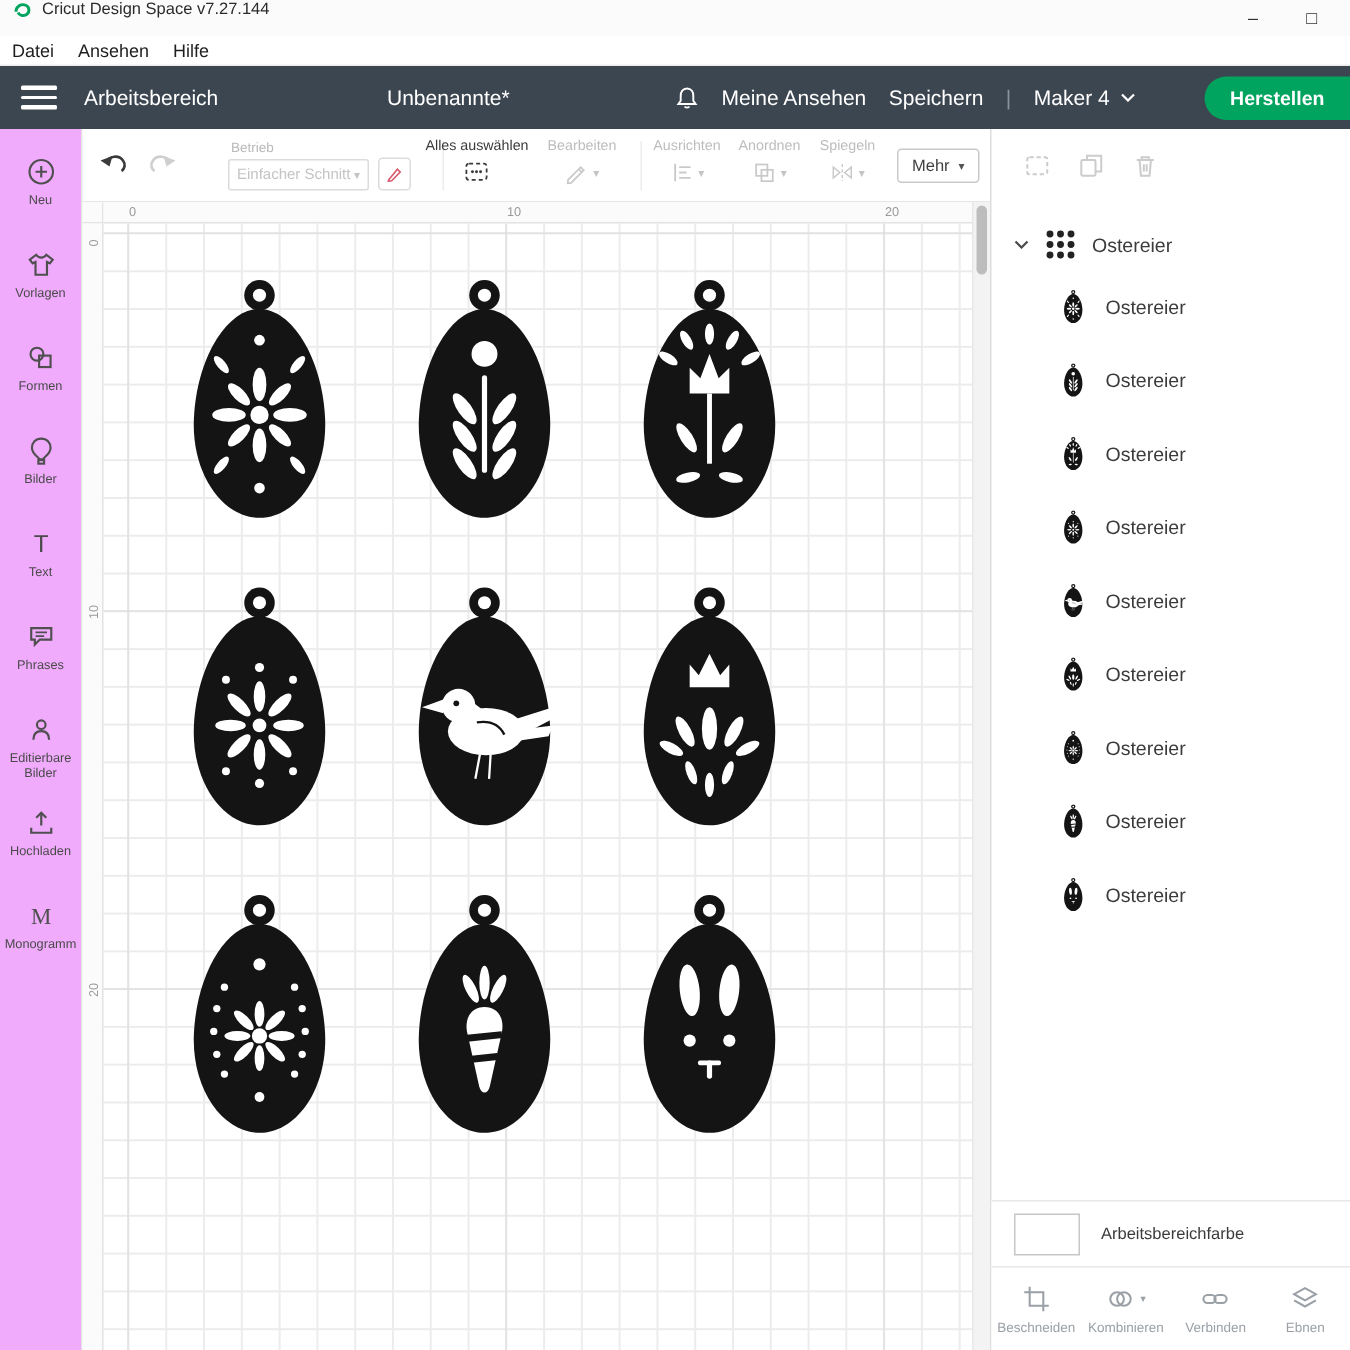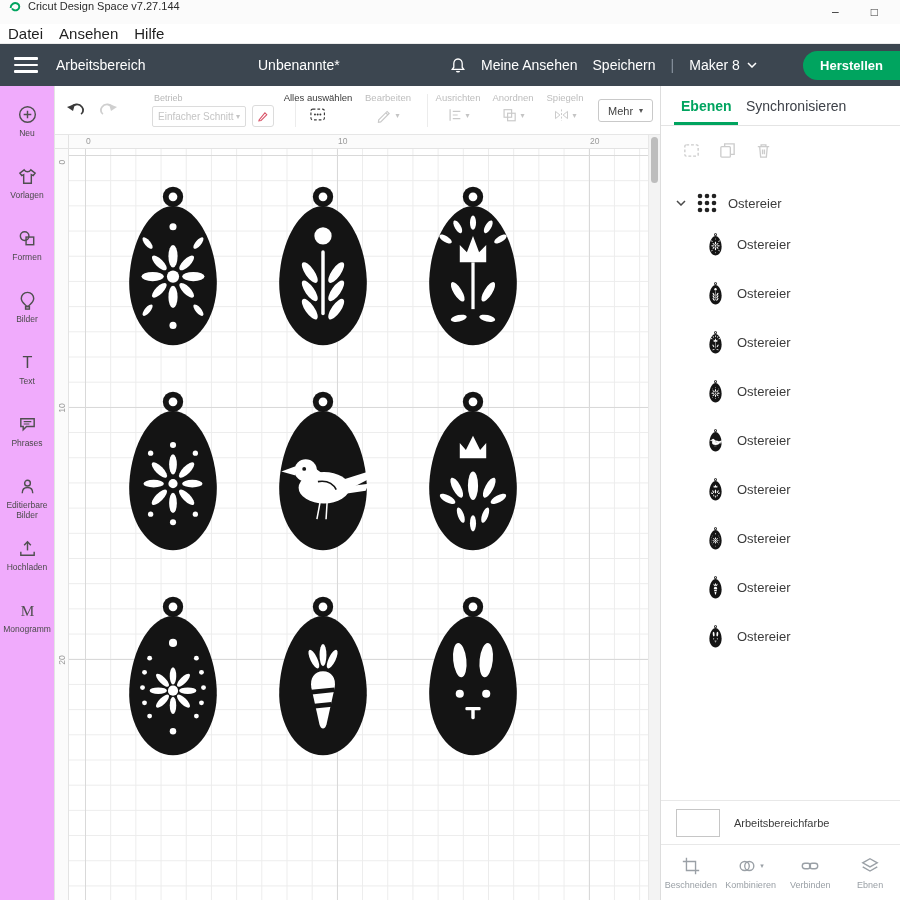--- a/index.html
+++ b/index.html
@@ -9,21 +9,21 @@
 
   
   .titlebar { position:absolute; top:0; left:0; right:0; height:24px; background:#fbfbfb; display:flex; padding:0 8px; }
   .app-logo { width:14px; height:14px; margin-right:6px; }
   .app-title { font-size:11px; color:#2b2b2b; }
   .win-btns { margin-left:auto; display:flex; gap:32px; padding-right:14px; }
   .win-btn { font-size:12px; color:#333; line-height:24px; background:none; border:none; cursor:pointer; }
 
   
   .menubar { position:absolute; top:24px; left:0; right:0; height:20px; background:#fff; display:flex; gap:16px; align-items:center; padding:0 8px; border-bottom:1px solid #ececec; }
-  .menu-item { font-size:15px; color:#1f1f1f; cursor:pointer; }
+  .menu-item { font-size:12px; color:#1f1f1f; cursor:pointer; }
 
   
   .header { position:absolute; top:44px; left:0; right:0; height:42px; background:#3C4650; color:#fff; }
   .hamburger { position:absolute; left:14px; top:13px; width:24px; height:16px; display:flex; flex-direction:column; justify-content:space-between; cursor:pointer; background:none; border:none; }
   .hamburger div { height:2.6px; background:#fff; border-radius:1px; }
   .hdr-workspace { position:absolute; left:56px; top:13px; font-size:14px; }
   .hdr-doc { position:absolute; left:258px; top:13px; font-size:14px; cursor:pointer; }
   .hdr-right { position:absolute; left:450px; top:0; height:42px; display:flex; align-items:center; gap:15px; }
   .hdr-item { font-size:14px; color:#fff; cursor:pointer; background:none; border:none; }
   .hdr-pipe { color:#8a94a0; font-size:14px; }
@@ -294,21 +294,21 @@
   <span class="hdr-doc">Unbenannte*</span>
   <div class="hdr-right">
     <svg width="16" height="17" viewBox="0 0 16 17">
       <path d="M8,2 C5.2,2 3.8,4.2 3.8,6.8 V10.2 L2.3,12.3 H13.7 L12.2,10.2 V6.8 C12.2,4.2 10.8,2 8,2 Z" stroke="#fff" stroke-width="1.3" fill="none"></path>
       <path d="M6.5,14 C6.8,15 9.2,15 9.5,14" stroke="#fff" stroke-width="1.3" fill="none"></path>
     </svg>
     <button class="hdr-item">Meine Ansehen</button>
     <button class="hdr-item">Speichern</button>
     <span class="hdr-pipe">|</span>
     <div class="hdr-machine">
-      <span class="hdr-item">Maker 8</span>
+      <span class="hdr-item">Maker 4</span>
       <svg width="10" height="6" viewBox="0 0 10 6">
         <polyline points="1,1 5,5 9,1" stroke="#fff" stroke-width="1.5" fill="none"></polyline>
       </svg>
     </div>
   </div>
   <button class="make-btn">Herstellen</button>
 </div>
 
 <div class="sidebar">
   <div class="side-item">
@@ -512,25 +512,20 @@
       </div>
     </div>
   </div>
 
   <div class="vscroll">
     <div class="vthumb"></div>
   </div>
 </div>
 
 <div class="panel">
-  <div class="tabs">
-    <button class="tab-layers">Ebenen</button>
-    <button class="tab-sync">Synchronisieren</button>
-    <div class="tab-underline"></div>
-  </div>
 
   <div class="panel-tools">
     <button class="ptool">
       <svg width="19" height="19" viewBox="0 0 20 20">
           <rect x="3" y="4" width="14" height="12" rx="1.5" fill="none" stroke="#cccccc" stroke-width="1.4" stroke-dasharray="3 2"></rect>
         </svg>
     </button>
     <button class="ptool">
       <svg width="19" height="19" viewBox="0 0 20 20">
           <rect x="3" y="6" width="10" height="11" rx="1" fill="none" stroke="#cccccc" stroke-width="1.4"></rect>

